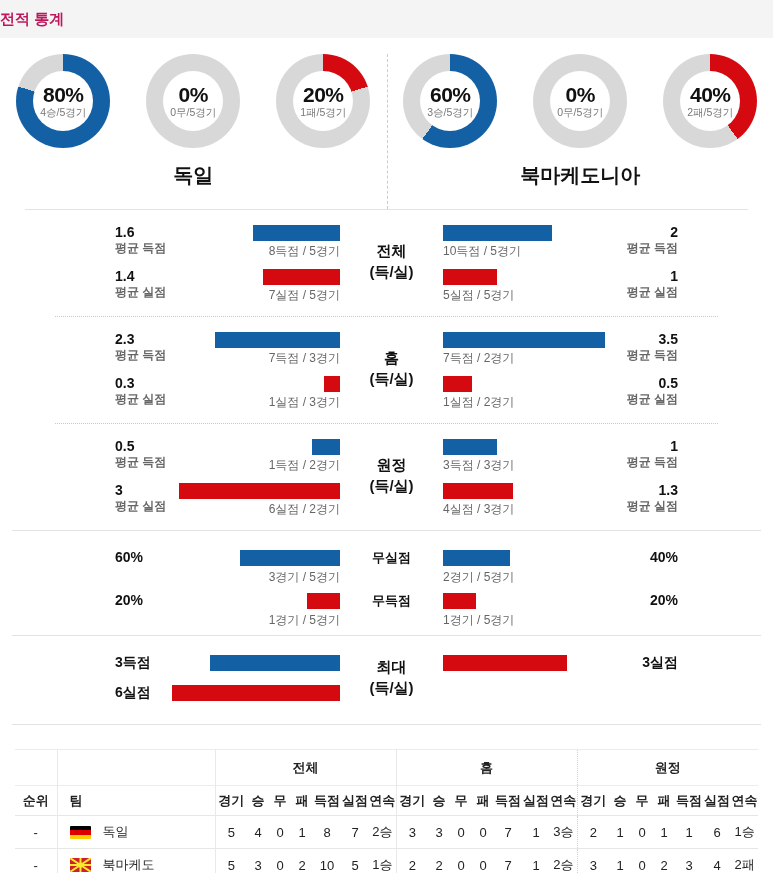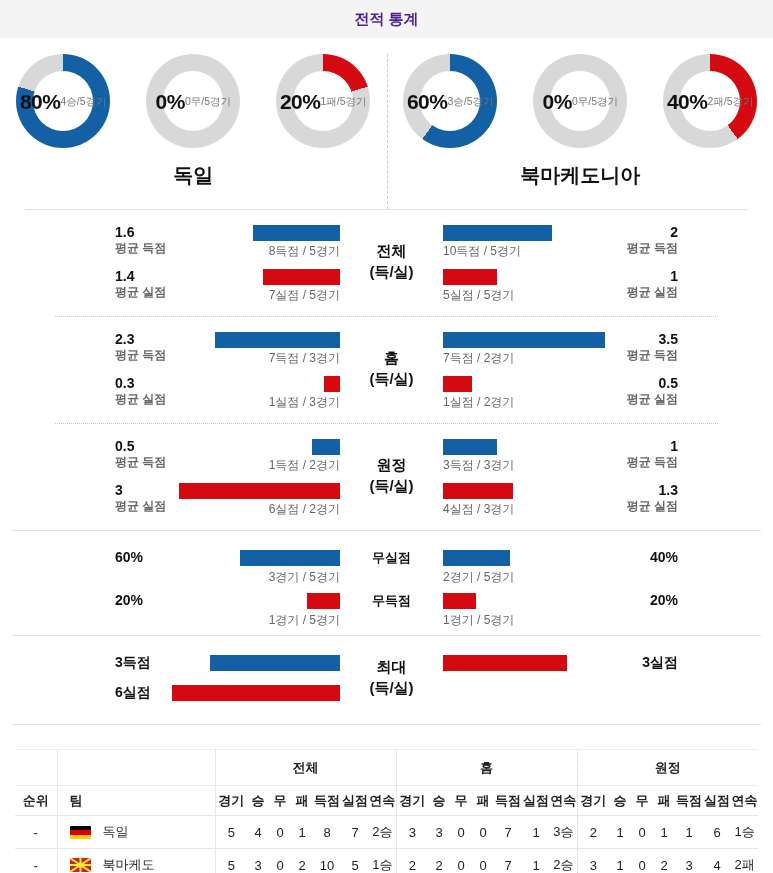--- a/index.html
+++ b/index.html
@@ -1,30 +1,30 @@
 <!DOCTYPE html>
 <html><head>
 <meta charset="utf-8">
 <style>
   * { box-sizing: border-box; margin: 0; padding: 0; }
   html,body { width: 773px; background: #fff; font-family: "Liberation Sans", sans-serif; color: #111; }
   .page { width: 773px; height: 873px; overflow: hidden; background: #fff; }
 
   
-  .header { height: 38px; background: #f4f4f4; display: flex; align-items: center; justify-content: center;
-            font-size: 15px; font-weight: bold; color: #4c1d95; }
+  .header { height: 38px; background: #f4f4f4; display: flex; align-items: center; 
+            font-size: 15px; font-weight: bold; color: #be185d; }
 
   
   .donut-area { display: flex; padding-top: 16px; }
   .half { width: 50%; }
   .half.rt { border-left: 1px dashed #ccc; }
   .donut-row { display: flex; justify-content: center; gap: 36px; }
   .donut { position: relative; width: 94px; height: 94px; border-radius: 50%; background: #d8d8d8; }
   .donut::after { content: ""; position: absolute; inset: 17px; background: #fff; border-radius: 50%; }
-  .donut-text { position: absolute; inset: 0; z-index: 1; display: flex; flex-direction: row;
+  .donut-text { position: absolute; inset: 0; z-index: 1; display: flex; flex-direction: column;
                 align-items: center; justify-content: center; }
   .donut-pct { font-size: 21px; font-weight: bold; line-height: 23px; letter-spacing: -0.5px; }
   .donut-sub { font-size: 10.5px; color: #777; line-height: 13px; }
   .team-name { text-align: center; font-size: 20px; font-weight: bold; margin-top: 14px; padding-bottom: 20px; }
 
   
   .sep { border-top: 1px solid #e3e3e3; margin: 0 12px; }
   .sep.team { margin: 0 25px; }
   .sep.dotted { border-top: 1px dotted #c9c9c9; margin: 0 55px; }
 

